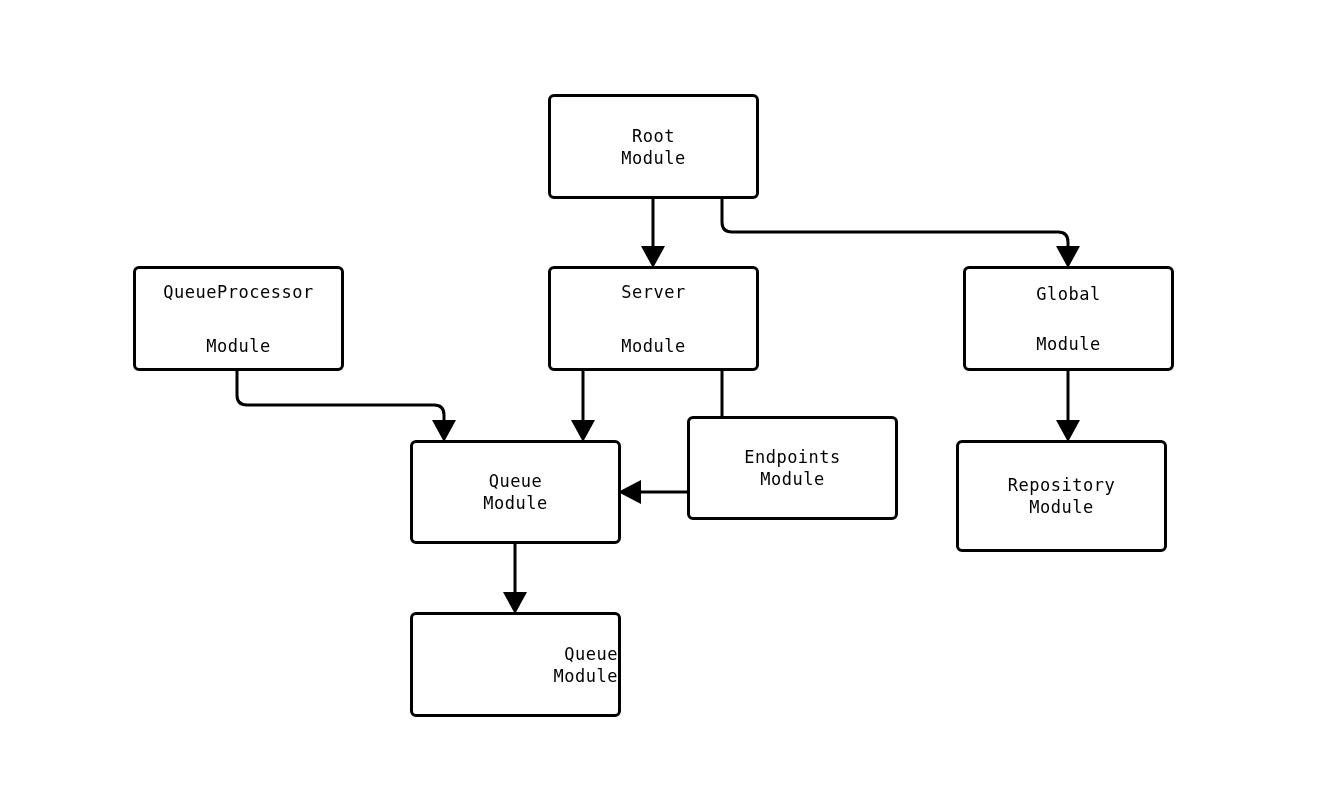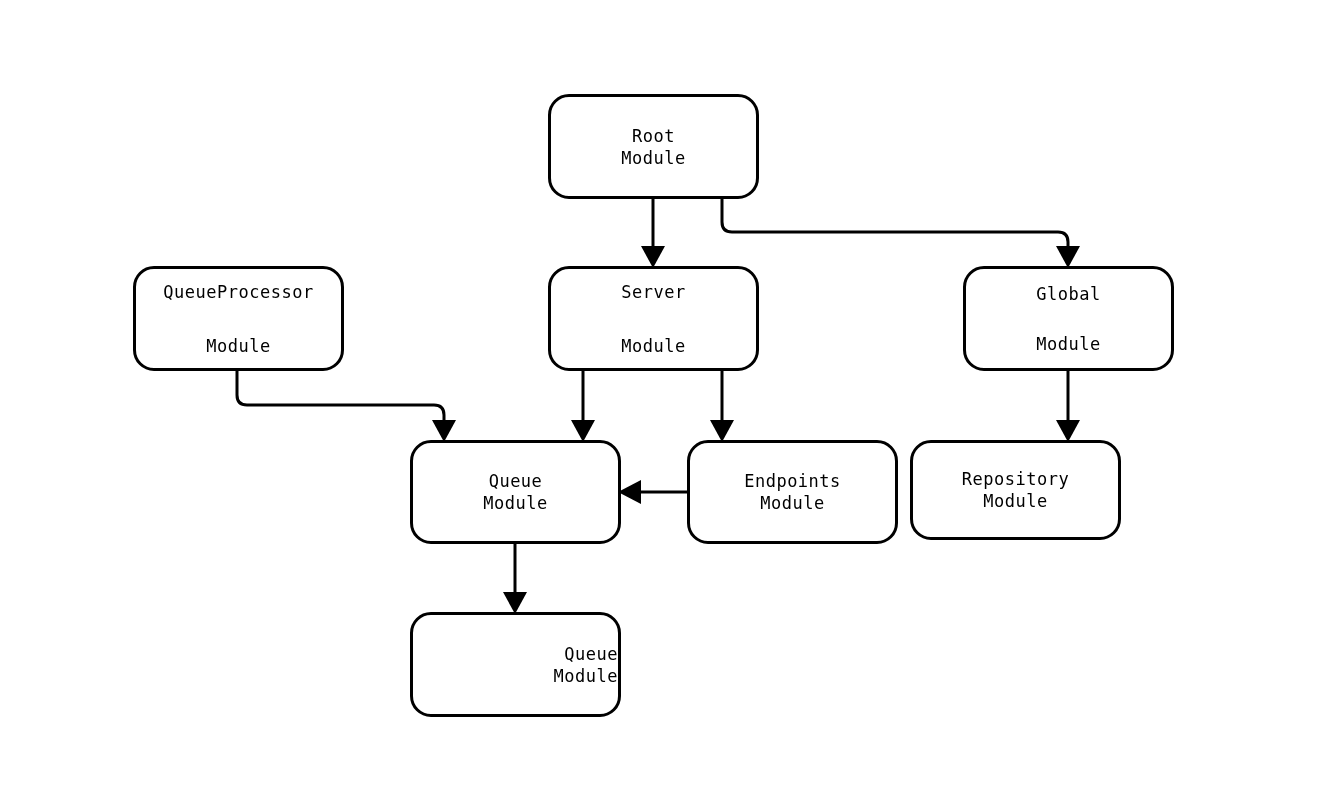--- a/index.html
+++ b/index.html
@@ -23,21 +23,21 @@
     position: absolute;
     left: 0;
     top: 0;
     width: 1337px;
     height: 809px;
   }
   .node {
     position: absolute;
     box-sizing: border-box;
     border: 3px solid #000000;
-    border-radius: 21px;
+    border-radius: 6px;
     background: #ffffff;
     display: flex;
     flex-direction: column;
     align-items: center;
     justify-content: center;
     z-index: 2;
   }
   .node-line {
     font-family: "DejaVu Sans Mono", "Liberation Mono", monospace;
     font-size: 17px;
@@ -113,26 +113,26 @@
   <div class="node" style="left:963px; top:266px; width:211px; height:105px;gap:28px;">
     <div class="node-line">Global</div>
     <div class="node-line">Module</div>
   </div>
 
   <div class="node" style="left:410px; top:440px; width:211px; height:104px;">
     <div class="node-line">Queue</div>
     <div class="node-line">Module</div>
   </div>
 
-  <div class="node" style="left:687px; top:440px; width:211px; height:104px;text-align:right;">
+  <div class="node" style="left:687px; top:416px; width:211px; height:104px;text-align:right;">
     <div class="node-line">Endpoints</div>
     <div class="node-line">Module</div>
   </div>
 
-  <div class="node" style="left:910px; top:440px; width:211px; height:100px;">
+  <div class="node" style="left:956px; top:440px; width:211px; height:112px;">
     <div class="node-line">Repository</div>
     <div class="node-line">Module</div>
   </div>
 
   <div class="node" style="left:410px; top:612px; width:211px; height:105px;align-items:flex-end;">
     <div class="node-line">Queue</div>
     <div class="node-line">Module</div>
   </div>
 
 </div>

